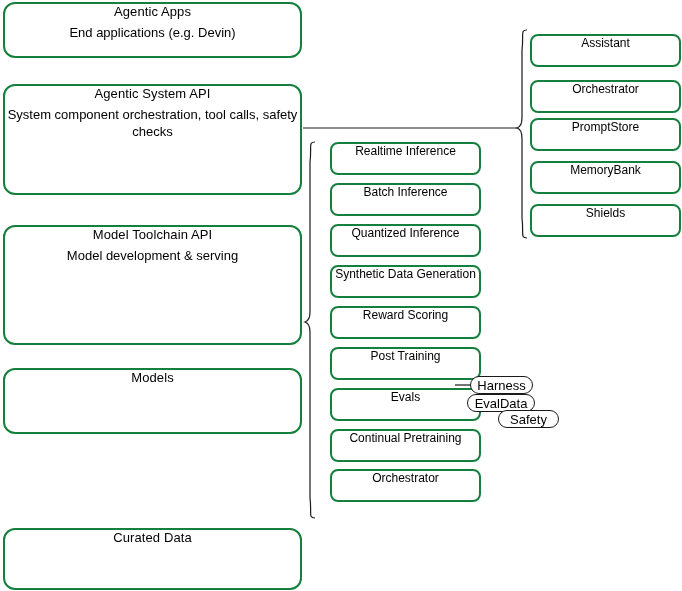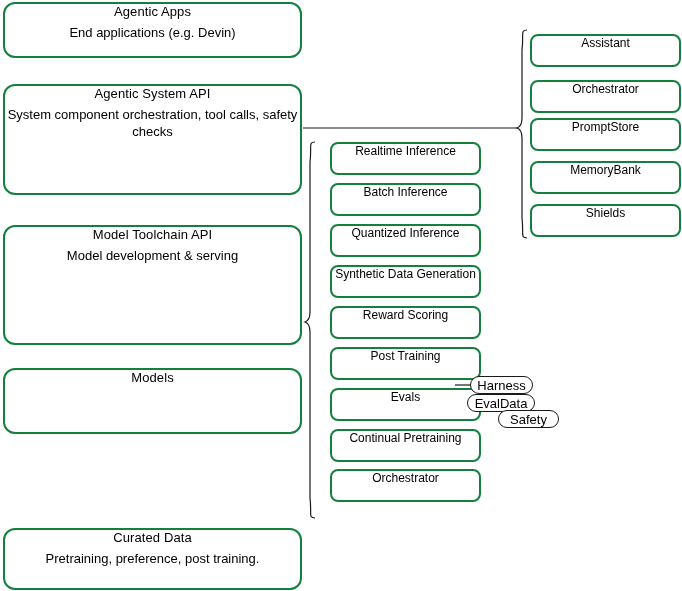--- a/index.html
+++ b/index.html
@@ -124,21 +124,20 @@
     <div class="layer-sub">Model development &amp; serving</div>
   </div>
 
   <div class="node layer-box" style="top:368px; height:66px;">
     <div class="layer-title">Models</div>
   </div>
 
 
   <div class="node layer-box" style="top:528px; height:62px;">
     <div class="layer-title">Curated Data</div>
-    <div class="layer-sub">Pretraining, preference, post training.</div>
   </div>
 
   <div class="node chip mid-chip" style="top:142px;">
     <span>Realtime Inference</span>
   </div>
   <div class="node chip mid-chip" style="top:183px;">
     <span>Batch Inference</span>
   </div>
   <div class="node chip mid-chip" style="top:224px;">
     <span>Quantized Inference</span>

